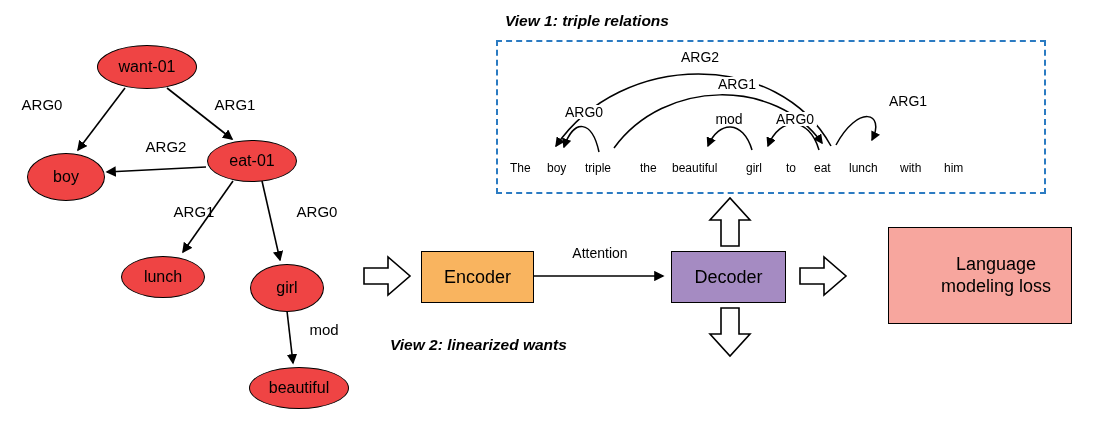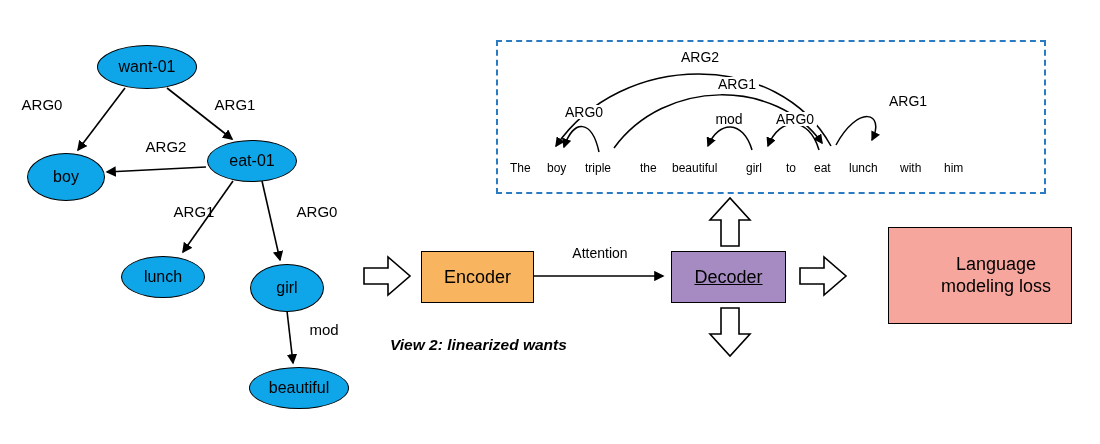--- a/index.html
+++ b/index.html
@@ -2,21 +2,21 @@
 <html><head>
 <meta charset="utf-8">
 <style>
   html,body{margin:0;padding:0}
   body{background:#ffffff;font-family:"Liberation Sans","DejaVu Sans",sans-serif;color:#000}
   .canvas{position:relative;width:1100px;height:444px;background:#fff;overflow:hidden}
   .layer{position:absolute;left:0;top:0}
   .edge{stroke:#000;stroke-width:1.6}
   .hollow{fill:#fff;stroke:#000;stroke-width:1.6}
   .arc{fill:none;stroke:#000;stroke-width:1.5}
-  .node{position:absolute;border:1.6px solid #000;border-radius:50%;background:#0ea5e9;
+  .node{position:absolute;border:1.6px solid #000;border-radius:50%;background:#ef4444;
         display:flex;align-items:center;justify-content:center;font-size:16px;white-space:nowrap}
   .edge-label{position:absolute;transform:translateX(-50%);font-size:15px;white-space:nowrap}
   .arc-label{position:absolute;transform:translateX(-50%);font-size:14px;line-height:1;
              background:#fff;padding:0 3px;white-space:nowrap}
   .word{position:absolute;top:161px;font-size:12px;white-space:nowrap}
   .box{position:absolute;border:1.6px solid #000;display:flex;align-items:center;
        justify-content:center;text-align:center;font-size:18px}
   .attention-label{position:absolute;transform:translateX(-50%);font-size:14px;white-space:nowrap}
   .view-title{position:absolute;font-weight:700;font-style:italic;font-size:15.5px;white-space:nowrap}
   .view1-box{position:absolute;border:2px dashed #2b7bc2}
@@ -71,28 +71,29 @@
   <span class="edge-label" style="left:194px;top:203px">ARG1</span>
   <span class="edge-label" style="left:317px;top:203px">ARG0</span>
   <span class="edge-label" style="left:324px;top:321px">mod</span>
 
   <div class="box" style="left: 421px; top: 251px; width: 111px; height: 50px; background-color: rgb(249, 180, 95); text-align: center;">
     <span>Encoder</span>
   </div>
 
   <span class="attention-label" style="left:600px;top:245px">Attention</span>
 
-  <div class="box" style="left: 671px; top: 251px; width: 113px; height: 50px; background-color: rgb(165, 139, 194); text-decoration: underline;">
+  <div class="box" style="left: 671px; top: 251px; width: 113px; height: 50px; background-color: rgb(165, 139, 194);">
     <span>Decoder</span>
   </div>
 
   <div class="box" style="left: 888px; top: 227px; width: 150px; height: 95px; background-color: rgb(247, 166, 158); padding-left: 32px;">
     <span class="loss-text">Language modeling loss</span>
   </div>
 
+  <span class="view-title" style="left:505px;top:12px">View 1: triple relations</span>
   <div class="view1-box" style="left: 496px; top: 40px; width: 546px; height: 150px; border-color: rgb(43, 123, 194);"></div>
 
   <span class="word" style="left:510px">The</span>
   <span class="word" style="left:547px">boy</span>
   <span class="word" style="left:585px">triple</span>
   <span class="word" style="left:640px">the</span>
   <span class="word" style="left:672px">beautiful</span>
   <span class="word" style="left:746px">girl</span>
   <span class="word" style="left:786px">to</span>
   <span class="word" style="left:814px">eat</span>

